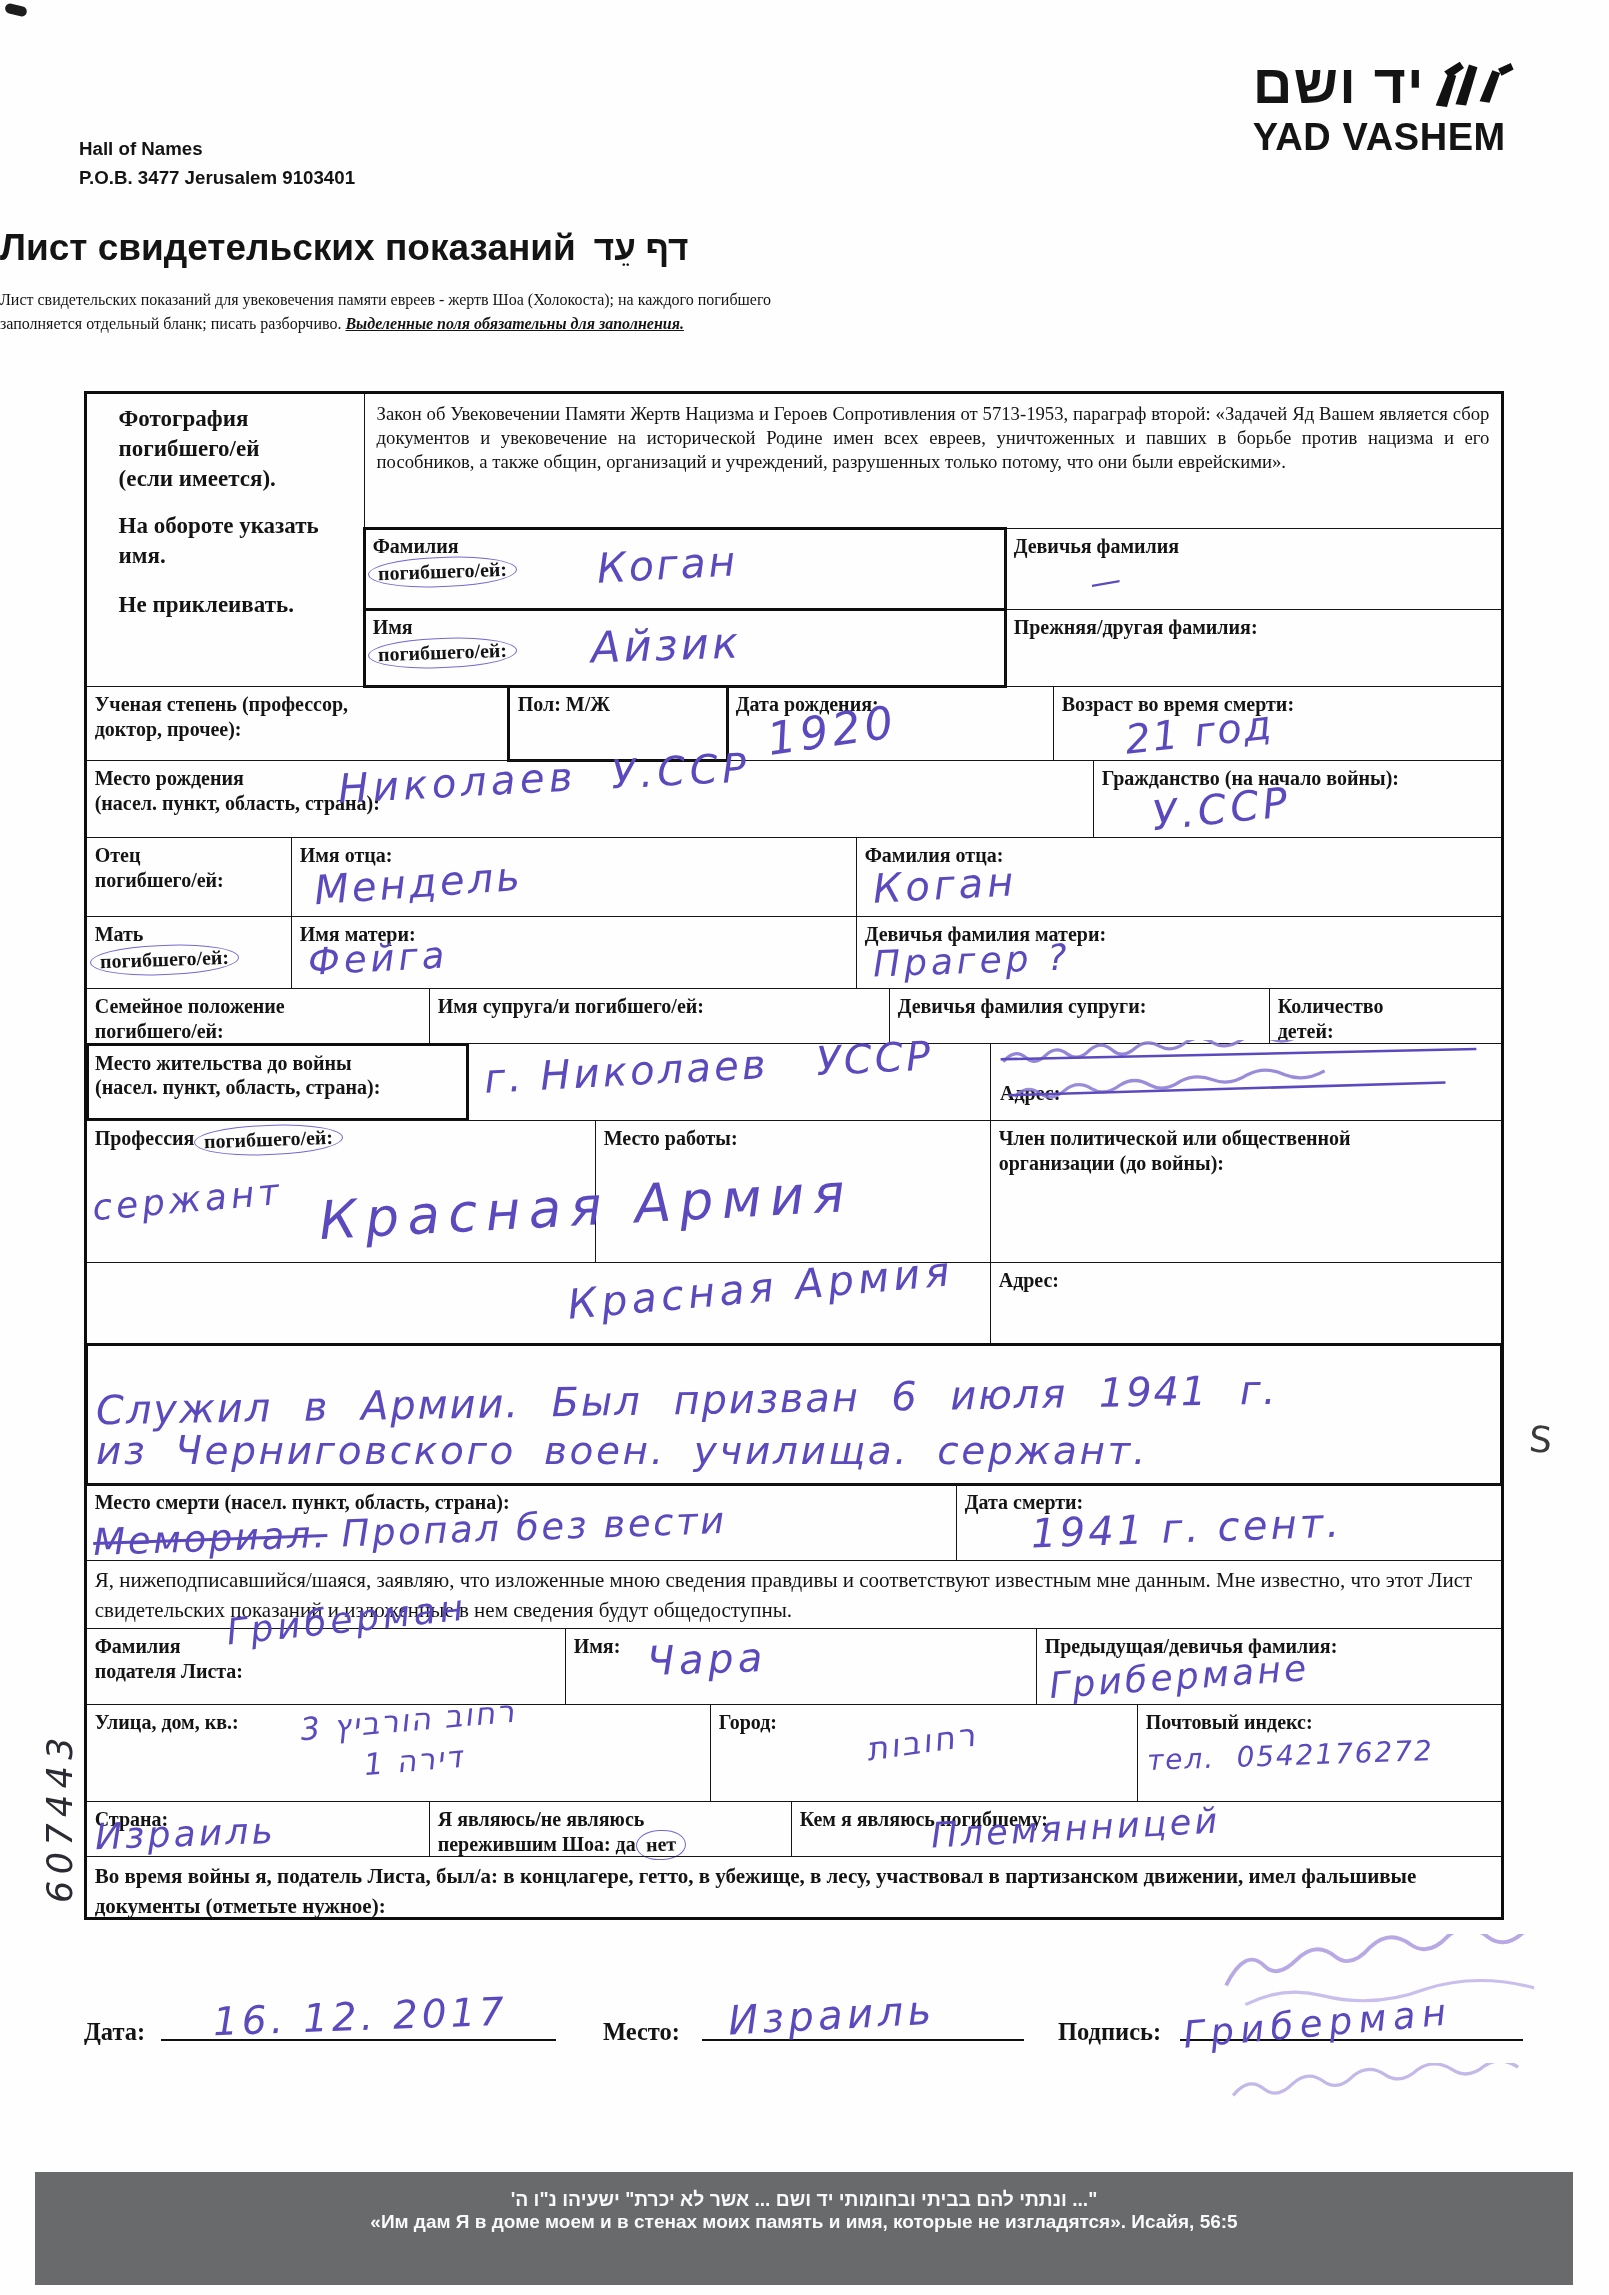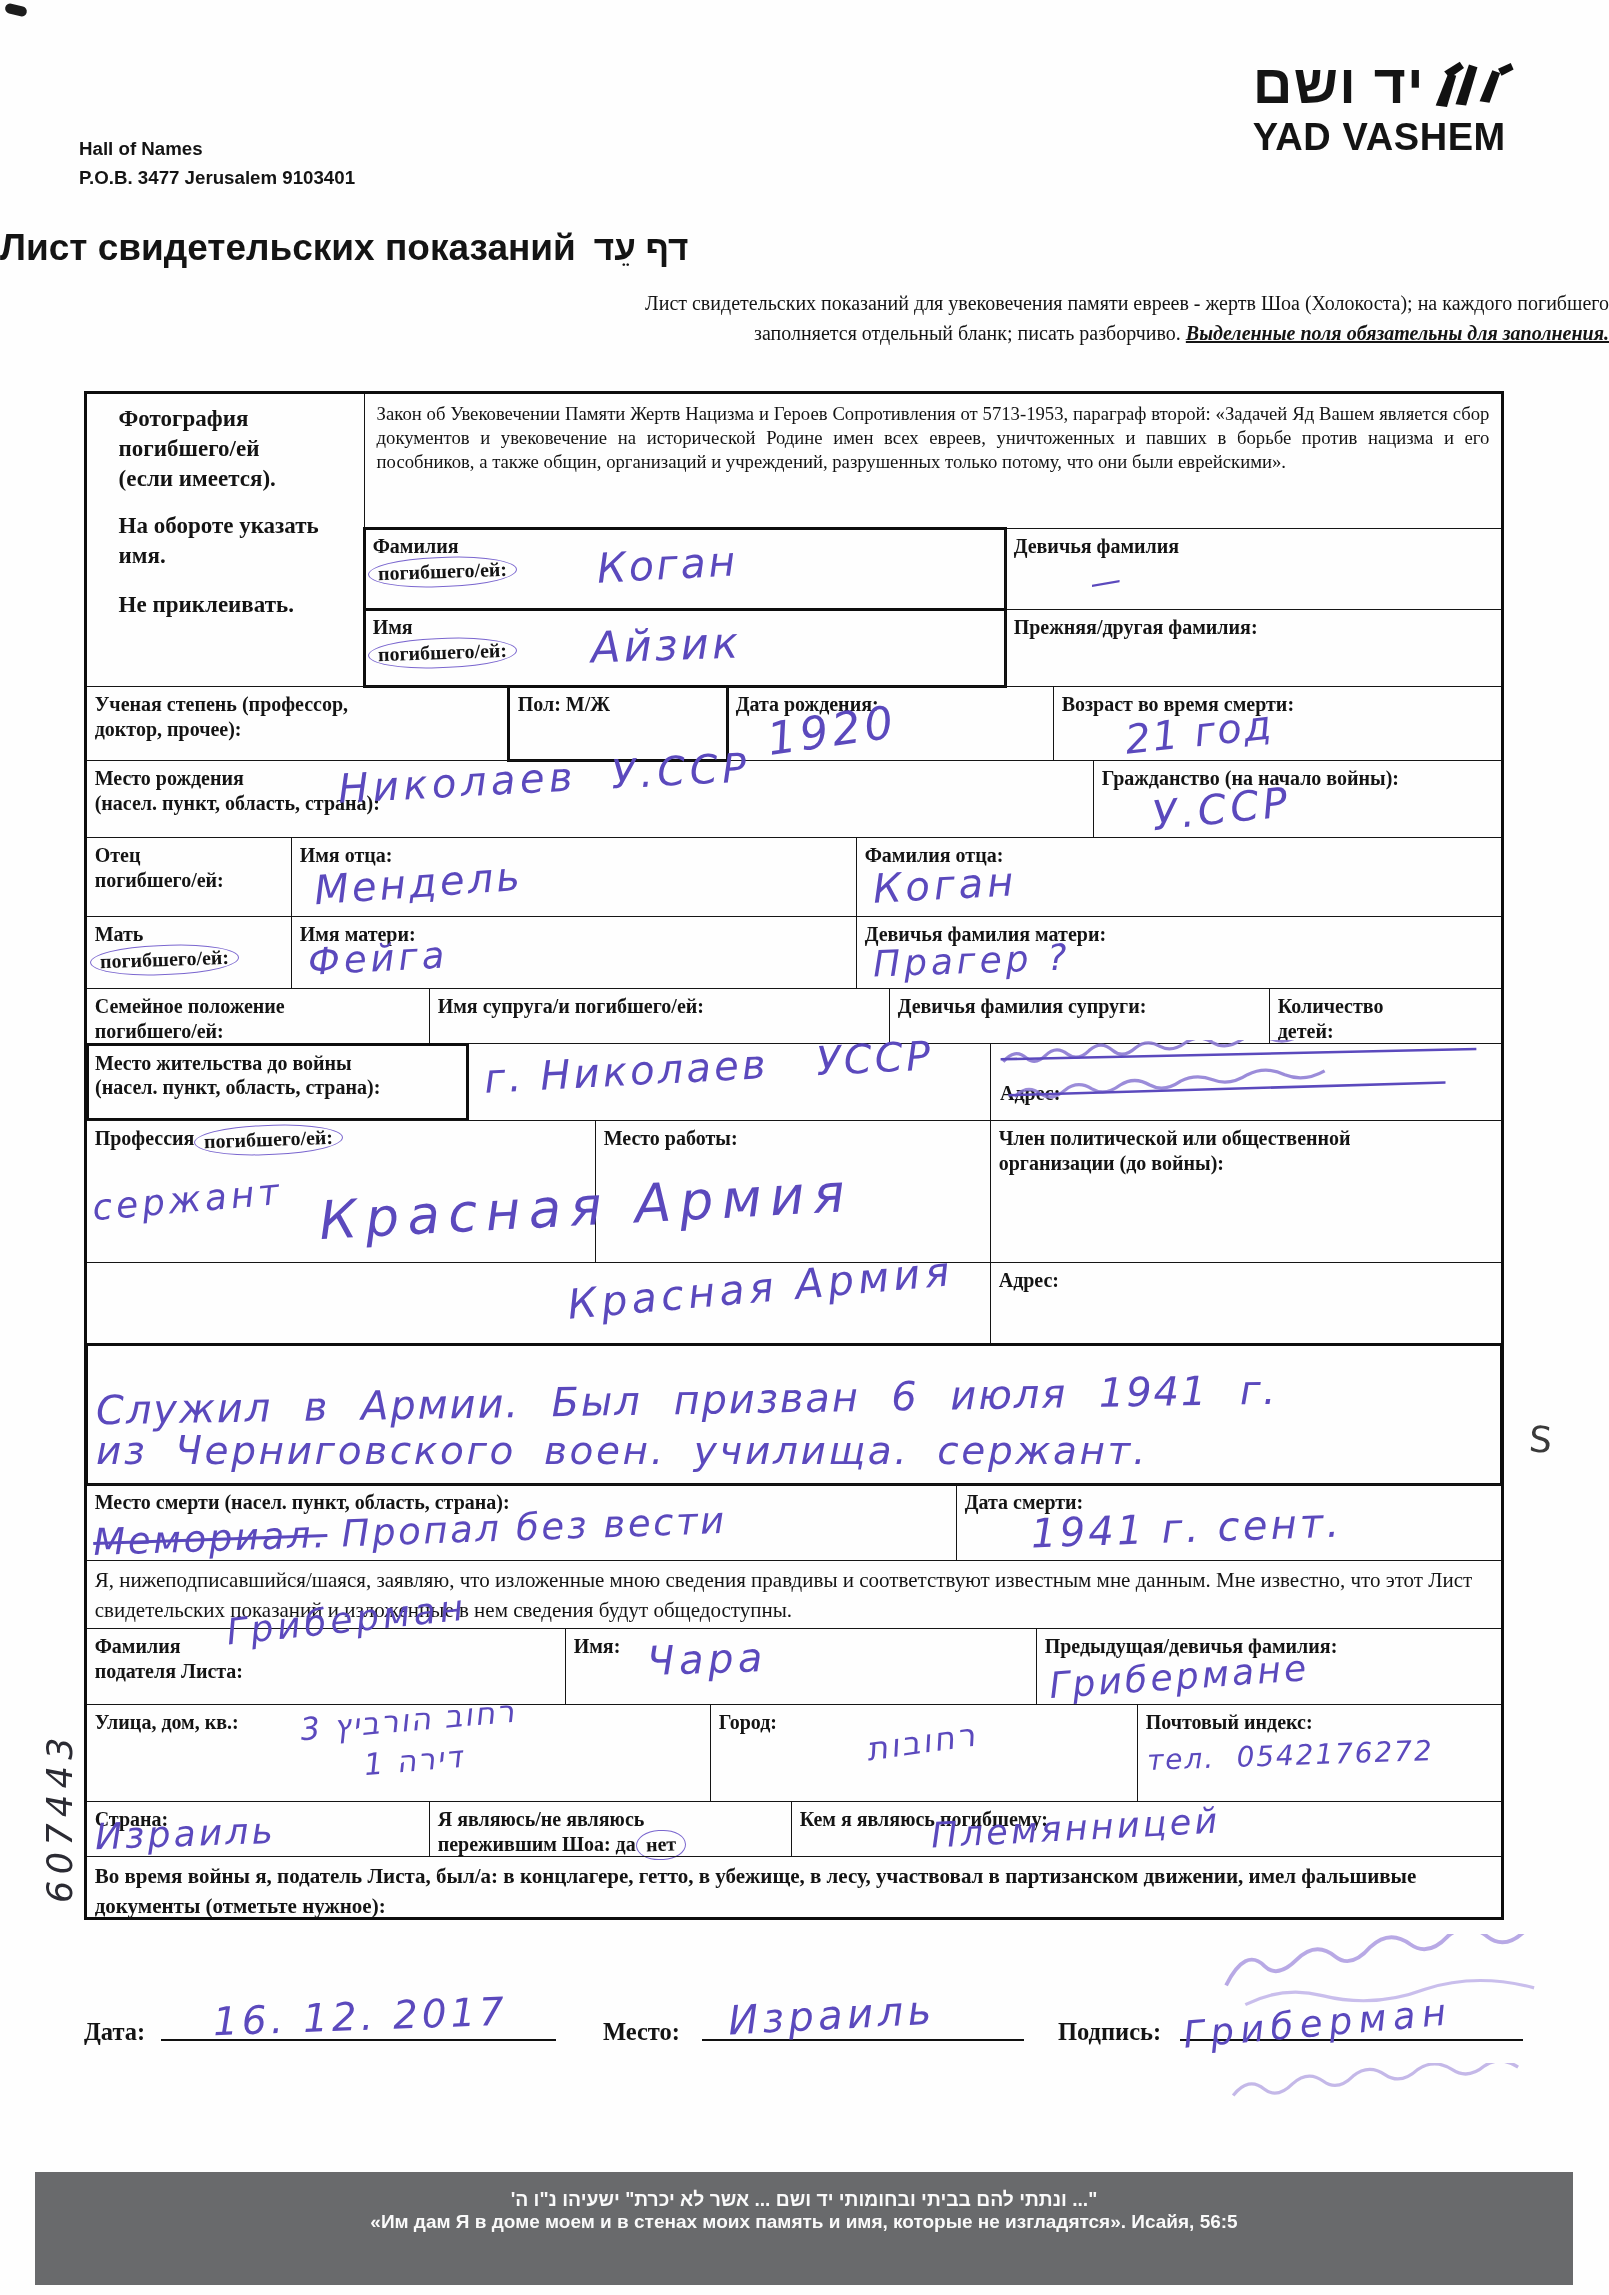--- a/index.html
+++ b/index.html
@@ -13,21 +13,21 @@
   .lbl { font-weight:700; font-size:20px; line-height:1.22; }
 
   
   .org { position:absolute; left:79px; top:135px; font-family:"Liberation Sans",sans-serif; font-weight:700; font-size:18.7px; line-height:1.55; }
   .logo { position:absolute; right:94px; top:57px; text-align:left; font-family:"Liberation Sans",sans-serif; }
   .logo-top { display:flex; align-items:flex-end; gap:5px; }
   .logo-he { font-size:55px; font-weight:700; line-height:1; letter-spacing:1.3px; }
   .logo-en { font-size:38px; font-weight:700; letter-spacing:0.6px; margin-top:3.9px; }
   .title { position:absolute; left:0; top:227px; width:1609px; text-align:left; font-family:"Liberation Sans",sans-serif; font-weight:700; font-size:37px; }
   .title .he { font-size:35px; margin-left:18px; }
-  .subtitle { position:absolute; left:0; top:288px; width:1609px; text-align:right; font-size:20px; line-height:1.52; }
+  .subtitle { position:absolute; left:0; top:288px; width:1609px; text-align:left; font-size:16px; line-height:1.52; }
   .mandnote { font-weight:700; font-style:italic; text-decoration:underline; }
 
   
   .form { position:absolute; left:84px; top:391px; width:1420px; border:3.2px solid #0d0d0d; background:transparent; }
   .row { display:flex; border-top:1.3px solid #151515; position:relative; }
   .row.top { border-top:none; height:292px; }
   .cell { position:relative; border-left:1.3px solid #151515; padding:5.2px 7.7px; }
   .cell.first { border-left:none; }
   .mand { outline:3.2px solid #0d0d0d; outline-offset:-1.9px; }
   .rightcol { flex:1; display:flex; flex-direction:column; }

